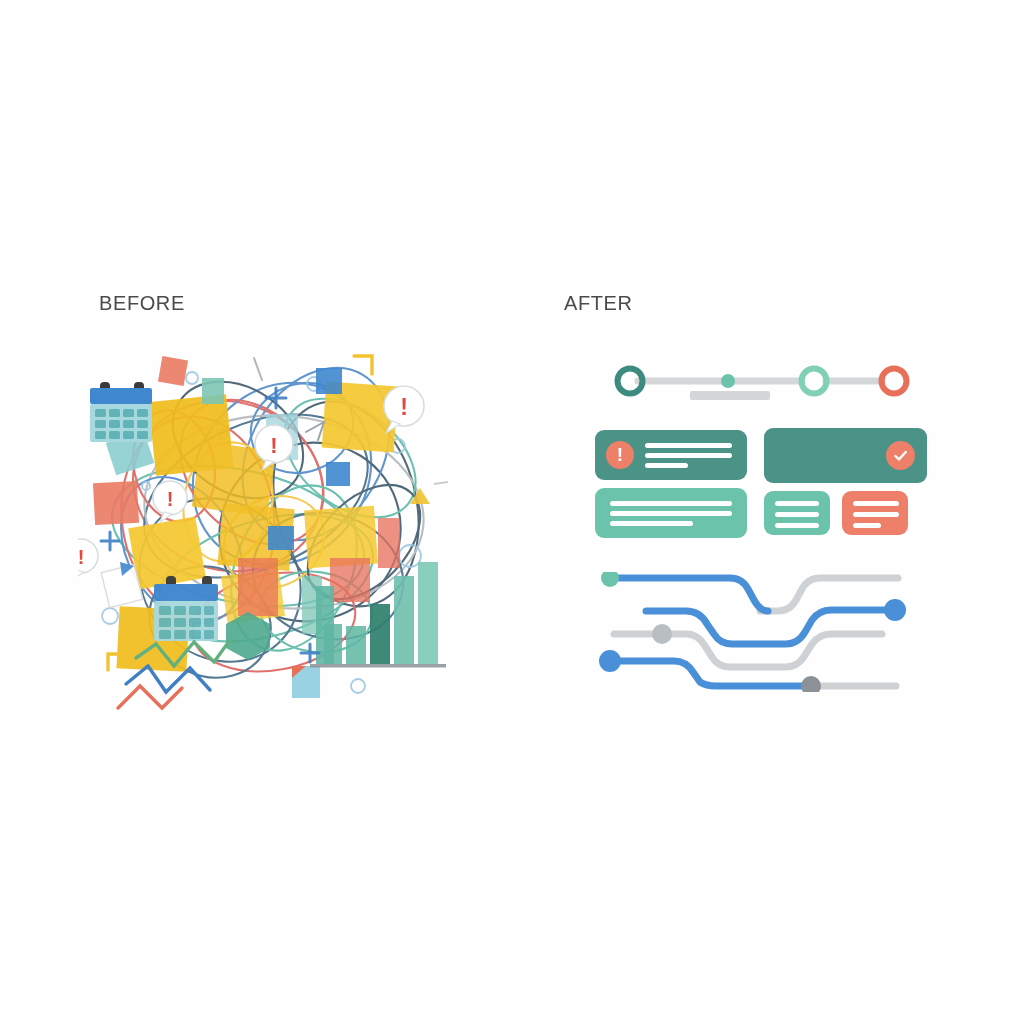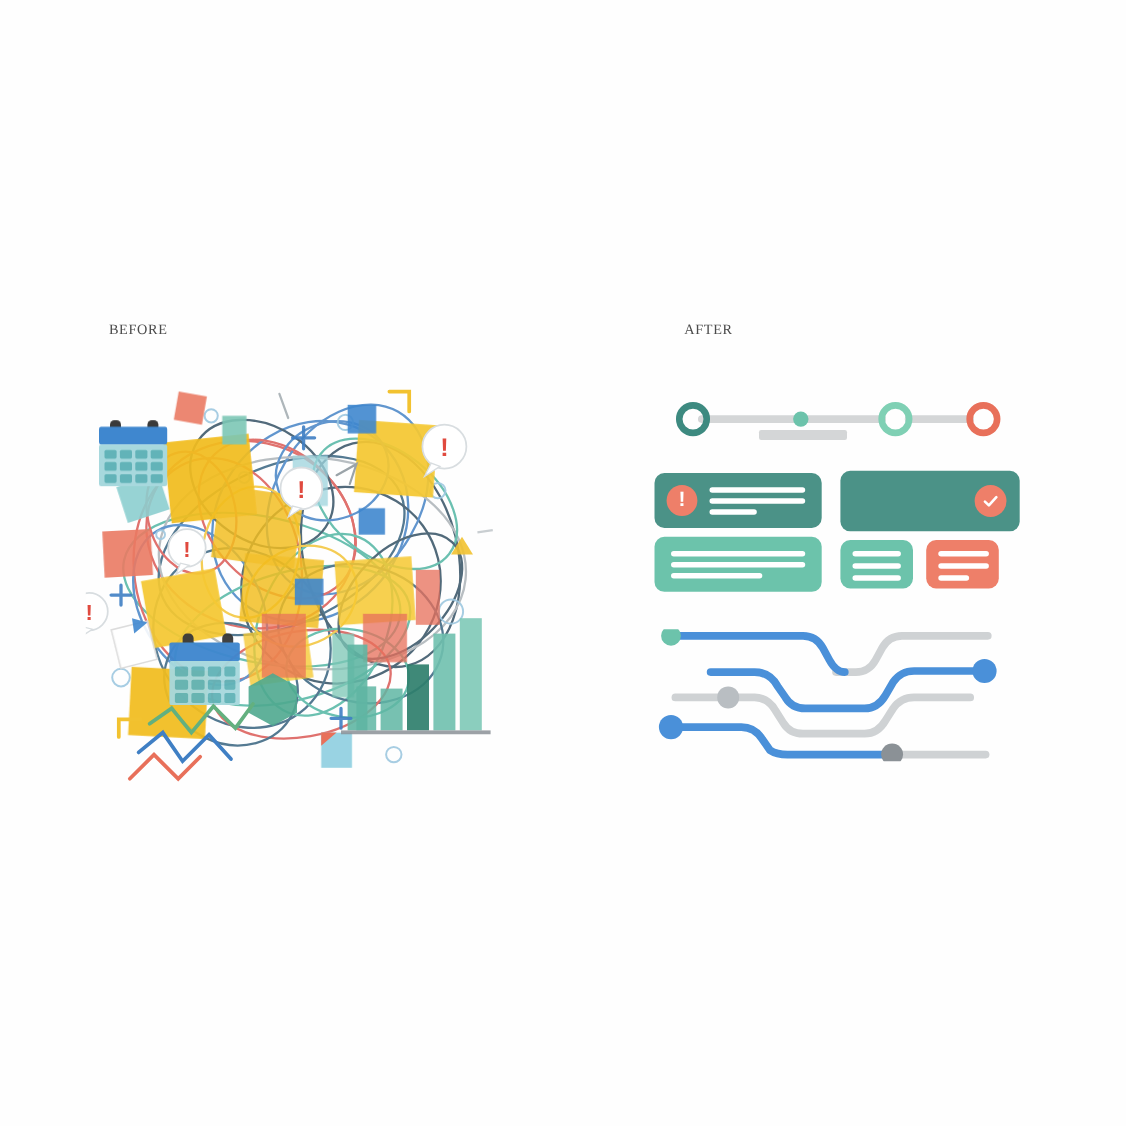--- a/index.html
+++ b/index.html
@@ -18,29 +18,29 @@
   }
   .stage {
     position: absolute;
     inset: 0;
     background: #fefefe;
   }
 
   
   .panel-label {
     position: absolute;
-    font-family: Liberation Serif, serif;
-    font-size: 13px;
+    font-family: Liberation Sans, sans-serif;
+    font-size: 20px;
     letter-spacing: 0.6px;
     color: #4a4a4a;
     font-weight: 400;
     white-space: nowrap;
   }
   #label-before { left: 99px; top: 292px; }
-  #label-after  { left: 622px; top: 292px; }
+  #label-after  { left: 564px; top: 292px; }
 
   
   #before-panel {
     position: absolute;
     left: 78px;
     top: 336px;
     width: 390px;
     height: 384px;
   }
   #before-panel svg { display: block; }

